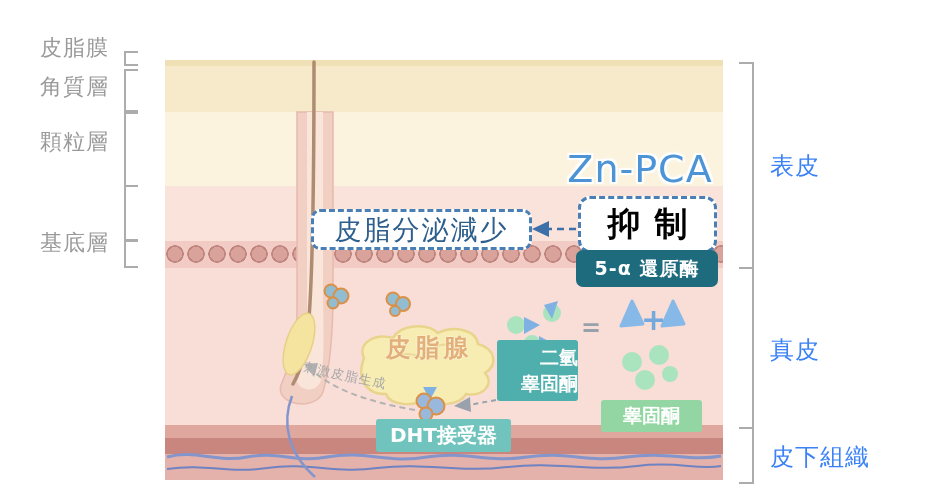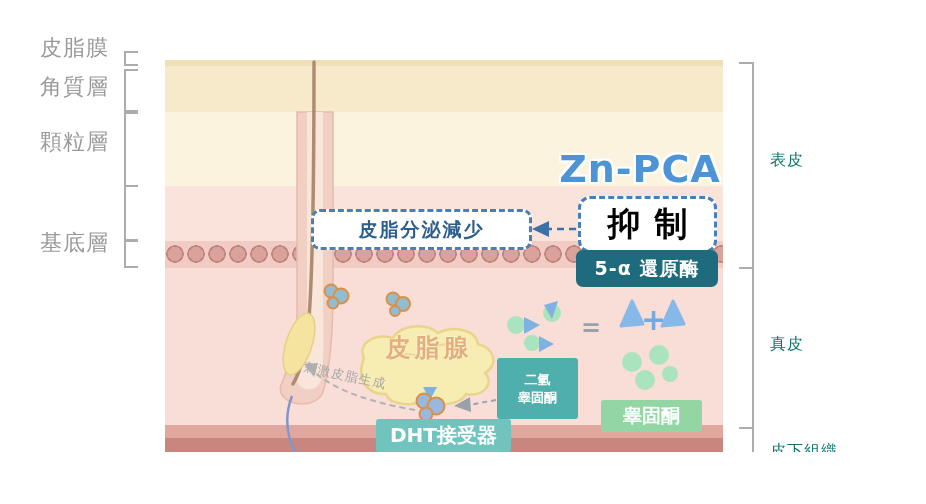--- a/index.html
+++ b/index.html
@@ -1,20 +1,20 @@
 <!DOCTYPE html>
 <html><head>
 <meta charset="utf-8">
 <style>
   html,body { margin:0; padding:0; background:#ffffff; font-family:"DejaVu Sans", sans-serif; }
-  #canvas { position:relative; width:926px; height:452px; background:#ffffff; overflow:hidden; }
+  #canvas { position:relative; width:926px; height:504px; background:#ffffff; overflow:hidden; }
 
   
   .side-label { position:absolute; color:#9A9A9A; font-size:22px; letter-spacing:1px; white-space:nowrap; }
-  .side-label.right { font-size:16px; color:#0f766e; }
+  .side-label.right { font-size:24px; color:#3b82f6; }
   .bracket-left { position:absolute; left:124px; width:12px; border:2px solid #ACACAC; border-right:none; }
   .bracket-right { position:absolute; left:739px; width:13px; border:2px solid #ACACAC; border-left:none; }
 
   
   #diagram { position:absolute; left:165px; top:60px; width:558px; height:420px; }
   .band { position:absolute; left:0; width:558px; }
   .band.bricks { background-image:
       linear-gradient(to right, var(--line) 2px, transparent 2px),
       linear-gradient(to bottom, var(--line) 2px, transparent 2px);
       background-size:58px 17px; }
@@ -27,32 +27,32 @@
       background-size:21px 27px; background-repeat:repeat-x; }
   #band-dermis { top:208px; height:157px; background:#F9DDD7; }
   #band-sub1   { top:365px; height:13px; background:#E0A79F; }
   #band-sub2   { top:378px; height:16px; background:#C9867E; }
   #band-sub3   { top:394px; height:26px; background:#E4B2AA; }
   #organ-svg { position:absolute; left:0; top:0; }
 
   
   .overlay { position:absolute; display:flex; align-items:center; justify-content:center; box-sizing:border-box; }
   [data-name="zn-pca-title"] { left:552px; top:146px; width:176px; height:46px;
-      font-size:38px; font-weight:700; color:#4D94D6; letter-spacing:1px;
+      font-size:38px; font-weight:400; color:#4D94D6; letter-spacing:1px;
       text-shadow:-2px -2px 0 #fff, 2px -2px 0 #fff, -2px 2px 0 #fff, 2px 2px 0 #fff, 0 0 6px #fff; }
   [data-name="inhibit-box"] { left:578px; top:196px; width:139px; height:57px; background:#ffffff;
       border:3px dashed #4A7FB5; border-radius:12px; color:#000000; font-size:33px; font-weight:bold;
       letter-spacing:14px; padding-left:14px; z-index:3; }
   [data-name="enzyme-box"] { left:576px; top:250px; width:142px; height:37px; background:#1E6B7E;
       border-radius:7px; color:#ffffff; font-size:19px; font-weight:bold; letter-spacing:1px; z-index:4; }
   [data-name="sebum-reduced-box"] { left:311px; top:209px; width:221px; height:41px; background:#ffffff;
-      border:3px dashed #4A7FB5; border-radius:9px; color:#2E5E8C; font-size:19px; font-weight:bold; letter-spacing:2px; }
-  [data-name="dht-box"] { left:497px; top:358px; width:81px; height:61px; background:#4FAFAC;
-      border-radius:3px; color:#fff; font-size:13px; font-weight:bold; line-height:1.35;
-      flex-direction:column; text-align:center; }
+      border:3px dashed #4A7FB5; border-radius:9px; color:#2E5E8C; font-size:27px; font-weight:normal; letter-spacing:2px; }
+  [data-name="dht-box"] { left:497px; top:340px; width:81px; height:61px; background:#4FAFAC;
+      border-radius:3px; color:#fff; font-size:19px; font-weight:bold; line-height:1.35;
+      flex-direction:column; text-align:center;align-items:flex-end; }
   [data-name="testosterone-box"] { left:601px; top:400px; width:101px; height:32px; background:#93D6A4;
       border-radius:3px; color:#fff; font-size:19px; font-weight:bold; }
   [data-name="dht-receptor-box"] { left:361px; top:419px; width:135px; height:33px; background:#70C4BD;
       border-radius:3px; color:#fff; font-size:20px; font-weight:bold;margin-left:15px; }
   [data-name="sebaceous-gland-label"] { left:381px; top:332px; width:96px; height:30px;
       color:rgba(226,171,115,0.95); font-size:25px; font-weight:bold; letter-spacing:4px;
       text-shadow:0 0 2px #ffffff; }
   [data-name="stimulate-sebum-text"] { left:304px; top:358px; color:#A8A8A8; font-size:13px;
       letter-spacing:1px; transform:rotate(12deg); transform-origin:left center; white-space:nowrap; }
   [data-name="equals-sign"] { left:581px; top:314px; color:#99A2AB; font-size:24px; font-weight:bold; }

